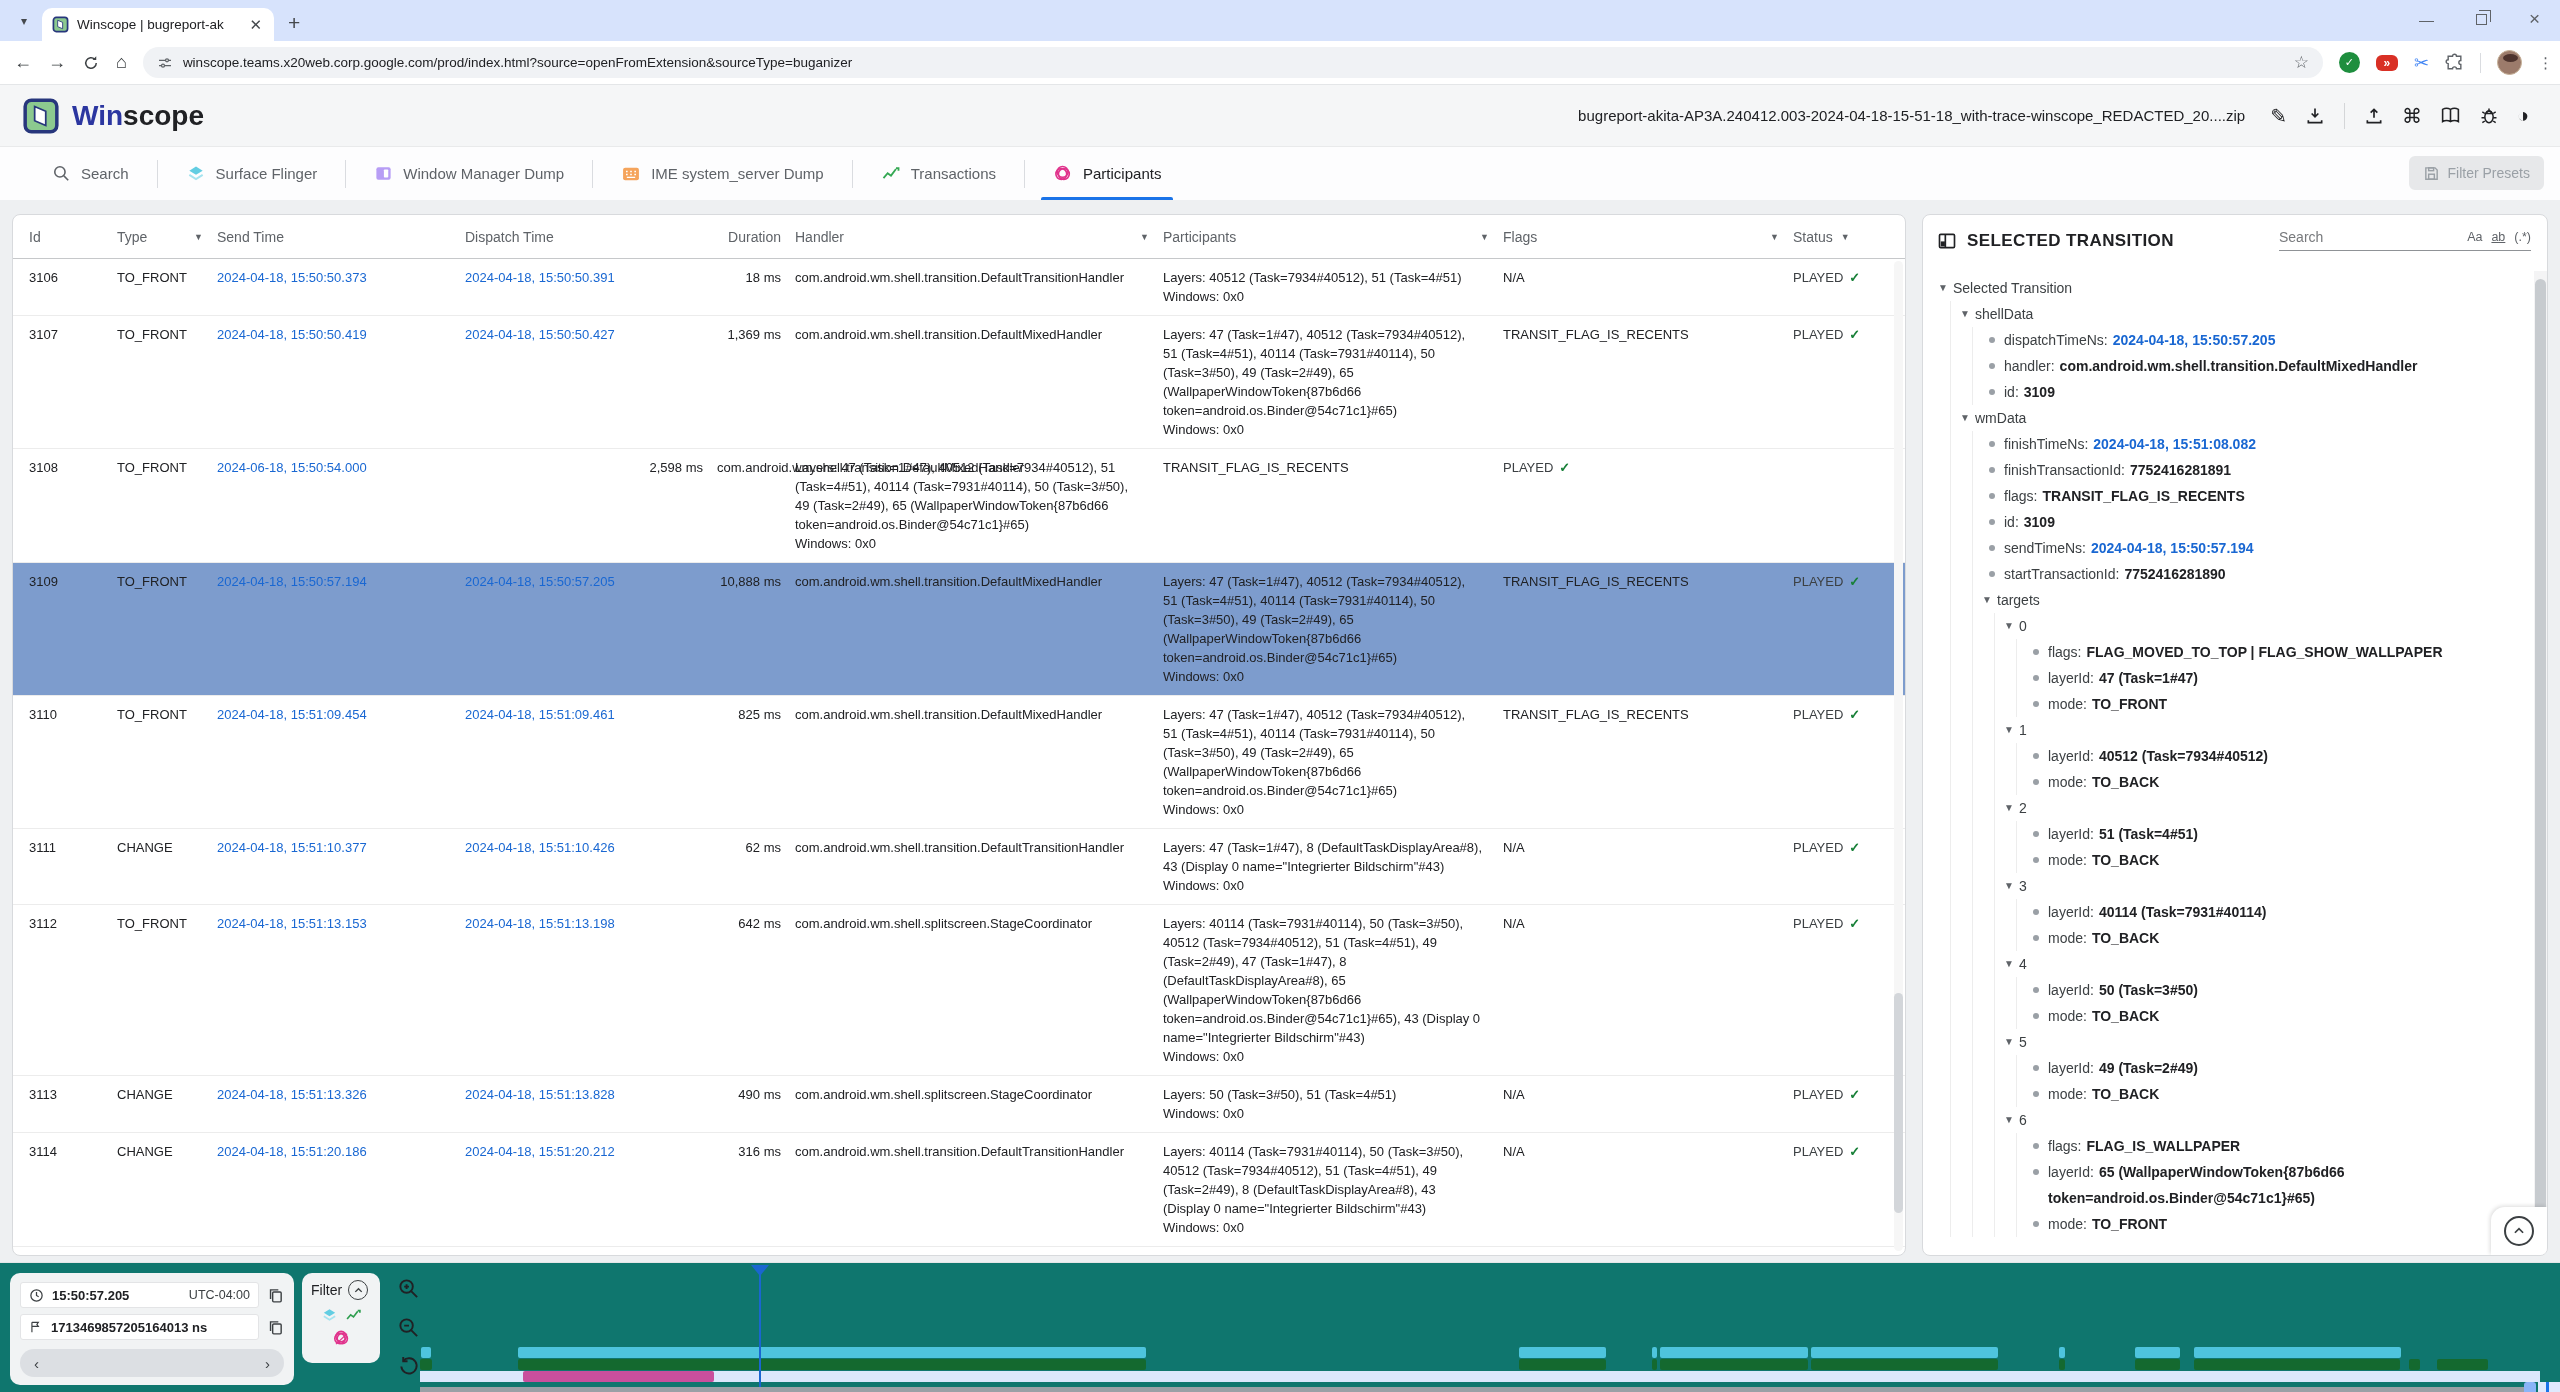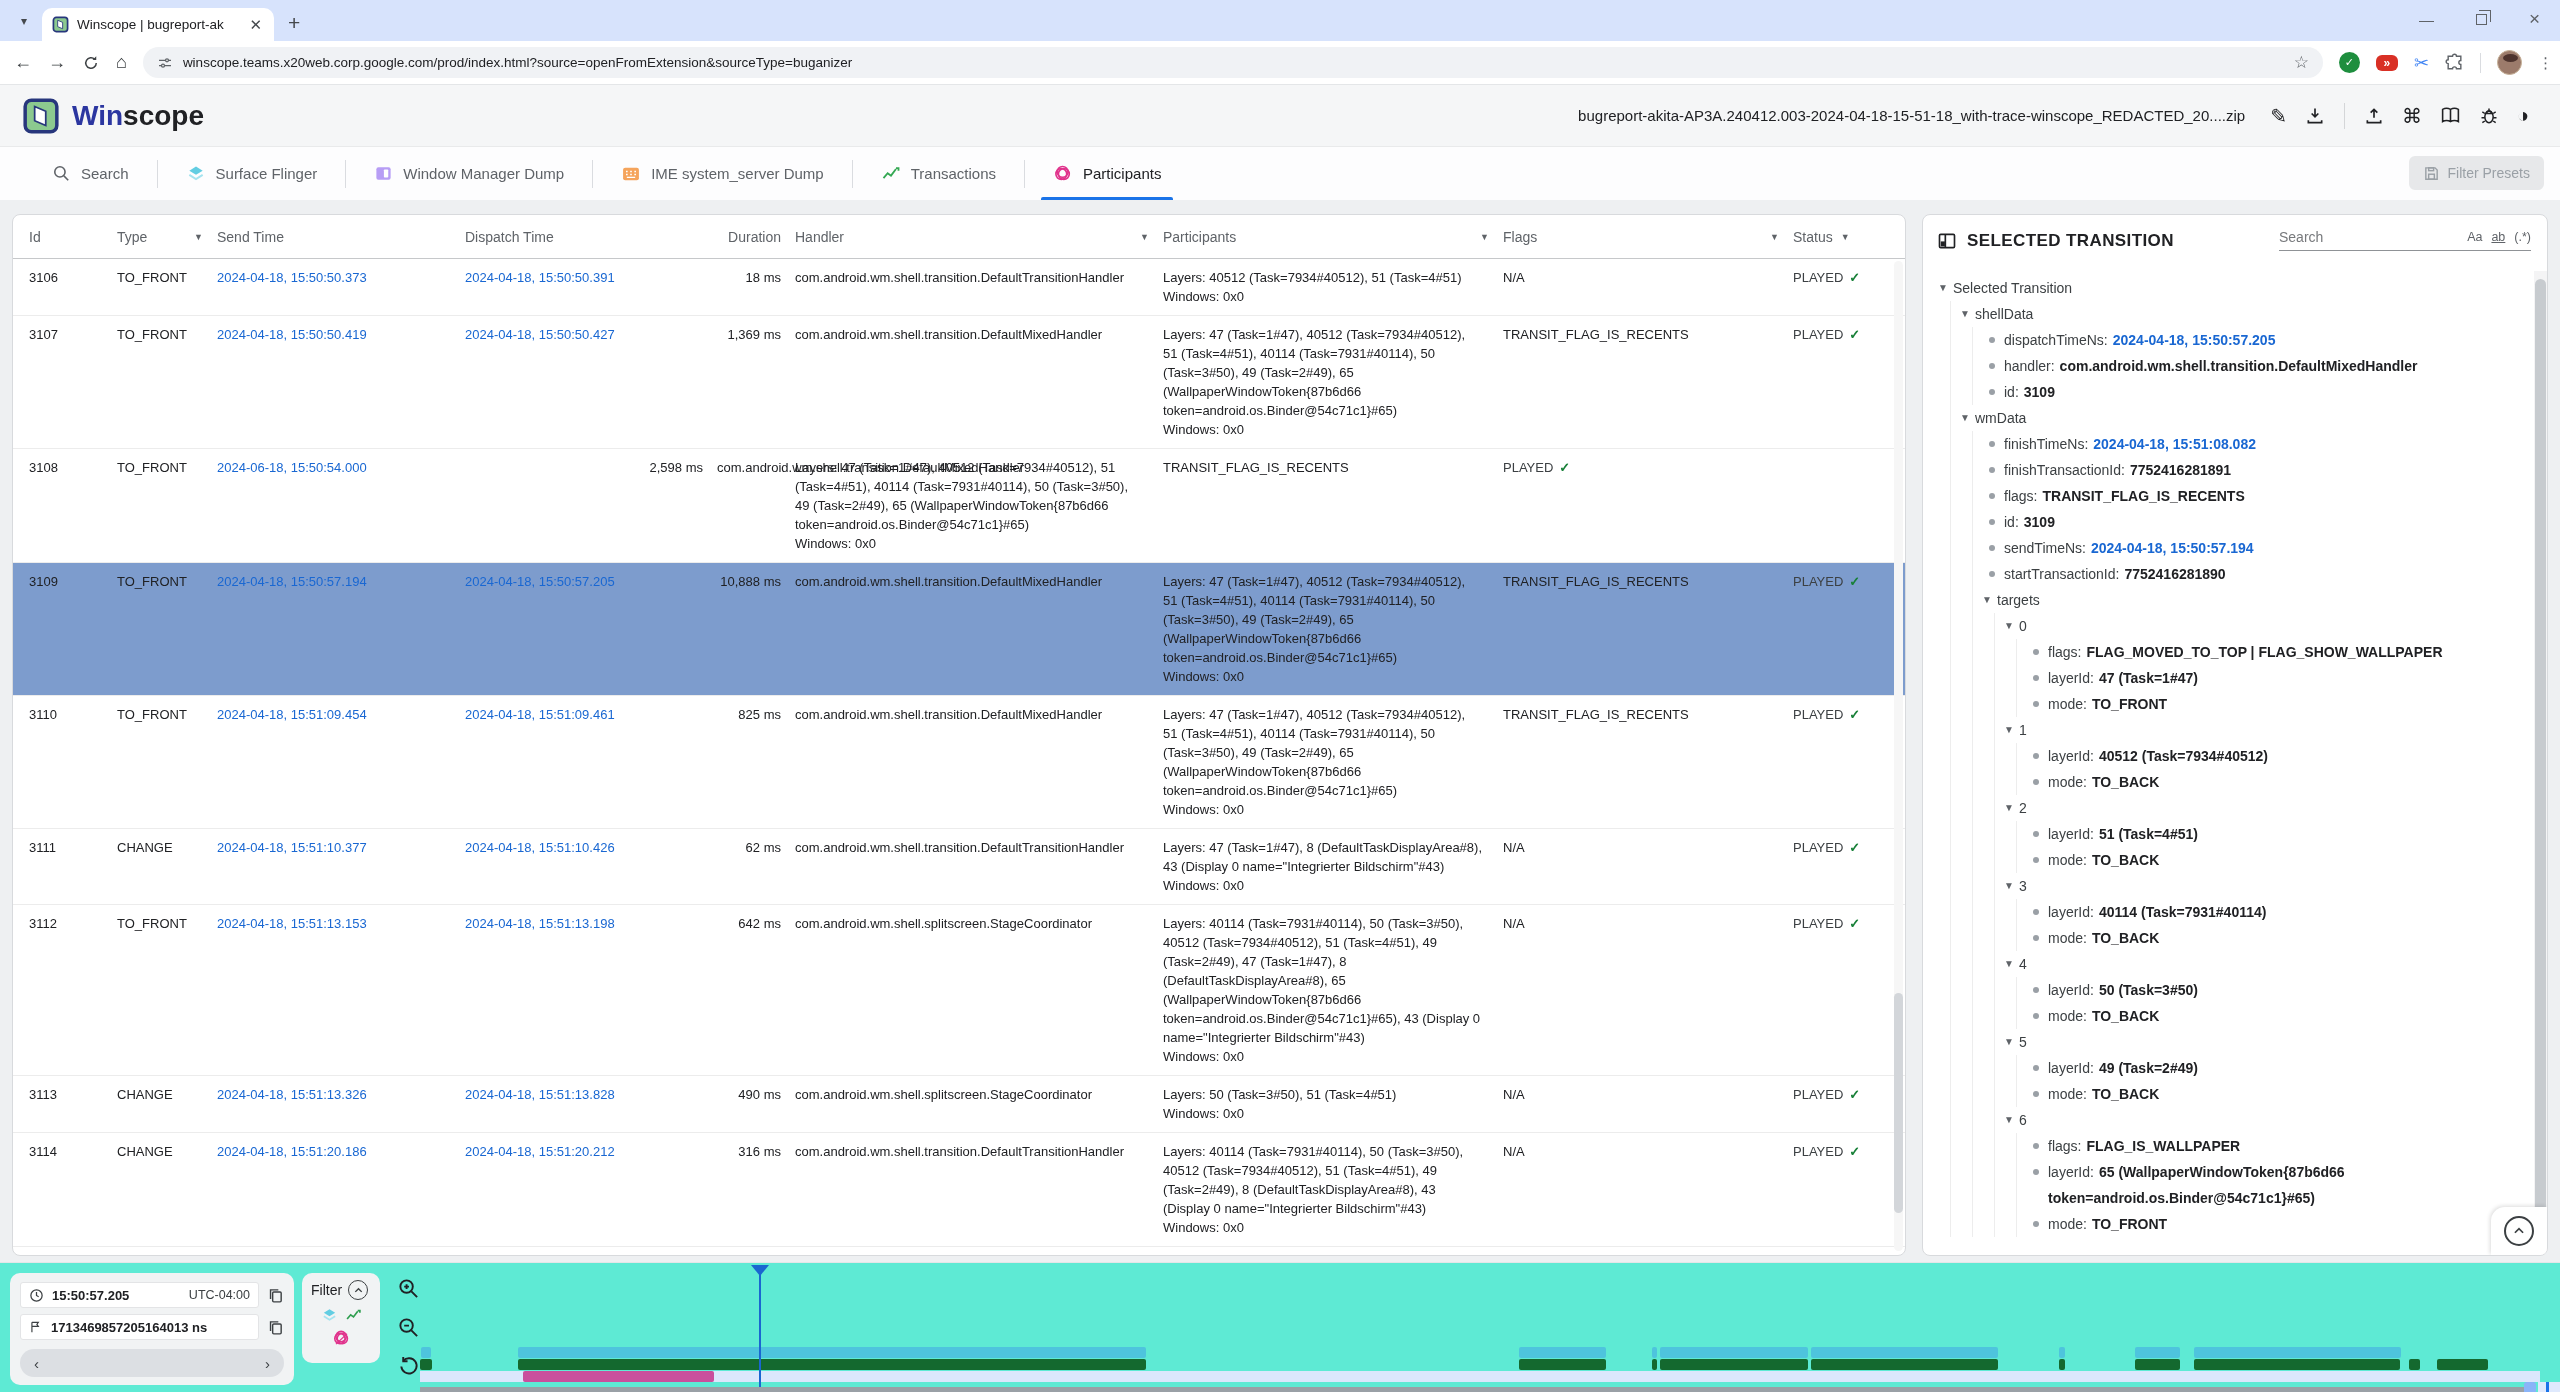--- a/index.html
+++ b/index.html
@@ -92,21 +92,21 @@
   .leaf-row { padding-left:12px; }
   .dot { width:6px; height:6px; border-radius:50%; background:#9aa0a6; margin:10px 9px 0 0; flex:none; }
   .k { color:#3c4043; margin-right:5px; }
   .v { font-weight:bold; color:#202124; }
   .v.blue { color:#1967d2; }
   .p-track { position:absolute; right:0; top:56px; bottom:0; width:13px; background:#f4f4f5; }
   .p-thumb { position:absolute; right:1px; top:8px; width:11px; height:950px; background:#c7cbcf; border-radius:6px; }
   .scrolltop-box { position:absolute; right:0; bottom:0; width:56px; height:48px; background:#fff; border-top-left-radius:14px; box-shadow:-1px -1px 4px rgba(0,0,0,.14); display:flex; align-items:center; justify-content:center; }
 
   
-  .timeline { position:absolute; top:1262px; left:0; right:0; bottom:0; background:#5eead4; border-top:1px solid #e4e6e8; }
+  .timeline { position:absolute; top:1262px; left:0; right:0; bottom:0; background:#0f766e; border-top:1px solid #e4e6e8; }
   .tl-left-card { position:absolute; left:10px; top:10px; width:284px; height:112px; background:#f1f3f4; border-radius:10px; padding:9px 10px; }
   .fieldrow { display:flex; align-items:center; gap:8px; margin-bottom:6px; }
   .fieldbox { flex:1; height:26px; background:#fff; border:1px solid #e3e4e6; border-radius:3px; display:flex; align-items:center; padding:0 8px; gap:8px; font-size:13px; color:#202124; }
   .fv { font-weight:bold; }
   .tz { margin-left:auto; font-weight:normal; color:#3c4043; font-size:12.5px; }
   .scrollrow { height:28px; background:#dcdfe3; border-radius:14px; display:flex; align-items:center; justify-content:space-between; padding:0 14px; color:#3c4043; margin-top:9px; font-size:15px; }
   .filter-card { position:absolute; left:302px; top:10px; width:78px; height:90px; background:#f1f3f4; border-radius:10px; padding:7px 9px; }
   .f-top { display:flex; align-items:center; gap:6px; font-size:14px; color:#202124; }
   .f-icons { display:flex; gap:7px; justify-content:center; margin-top:7px; align-items:center; }
   .f-icons2 { display:flex; justify-content:center; margin-top:5px; }

